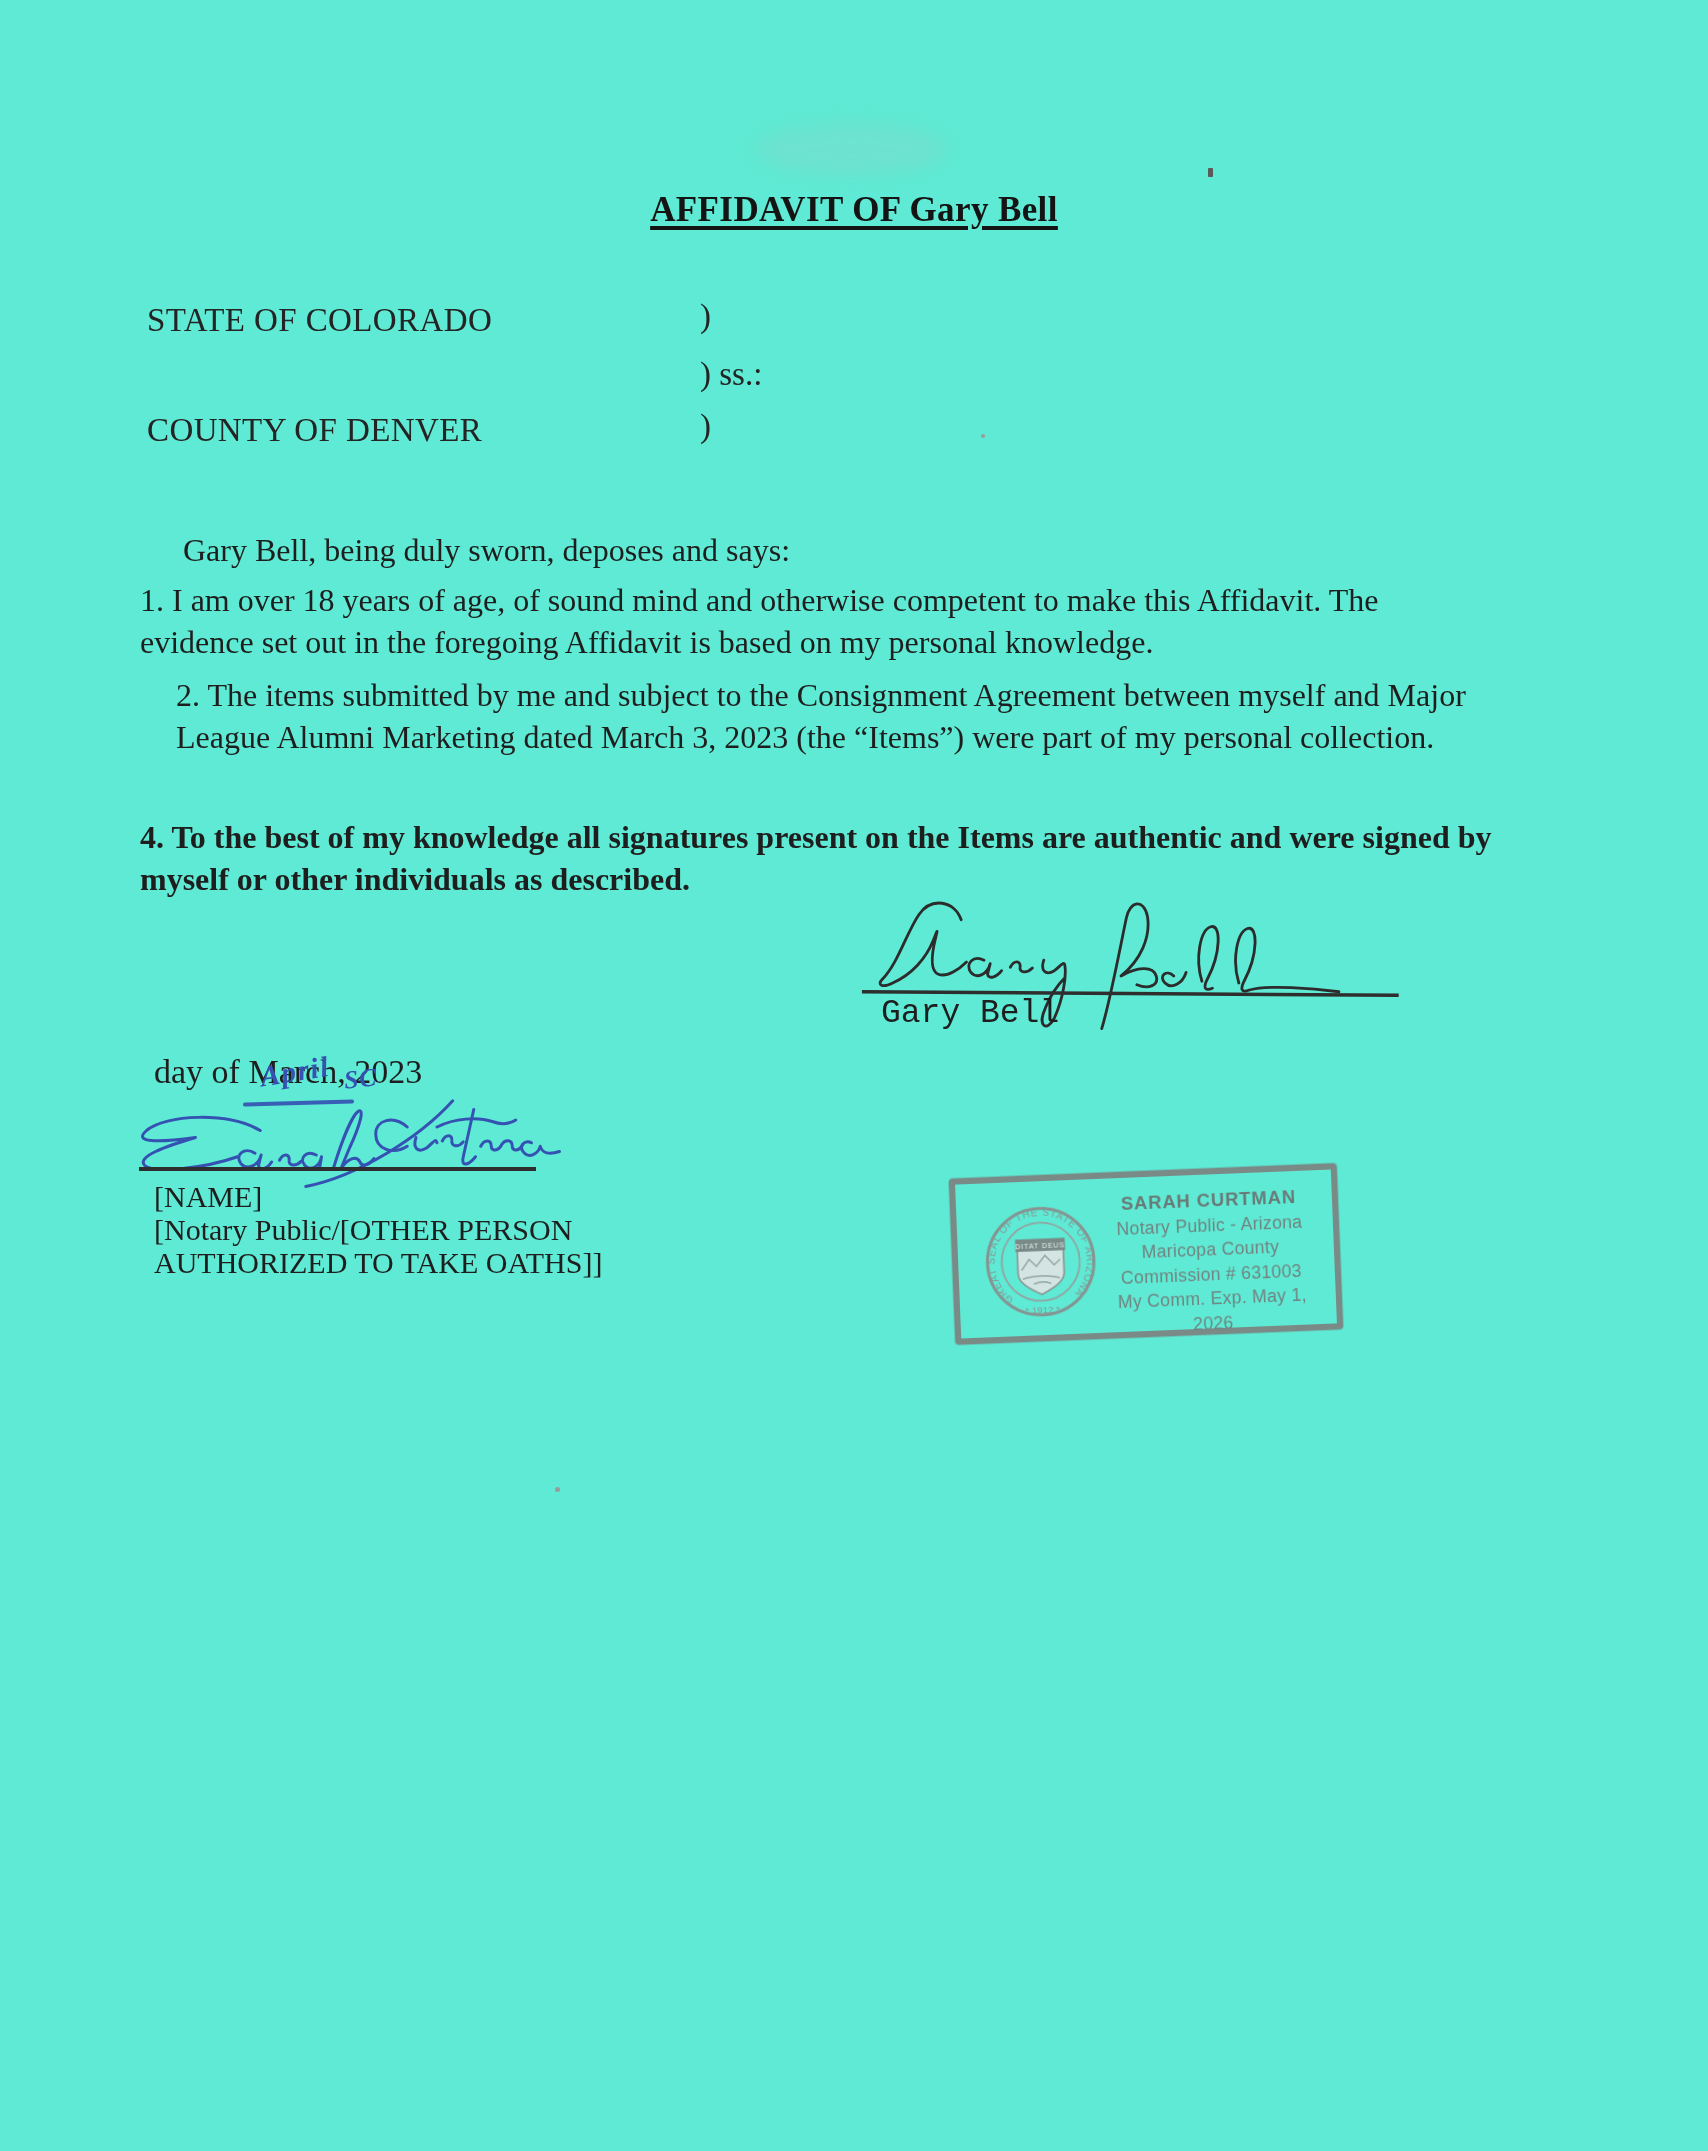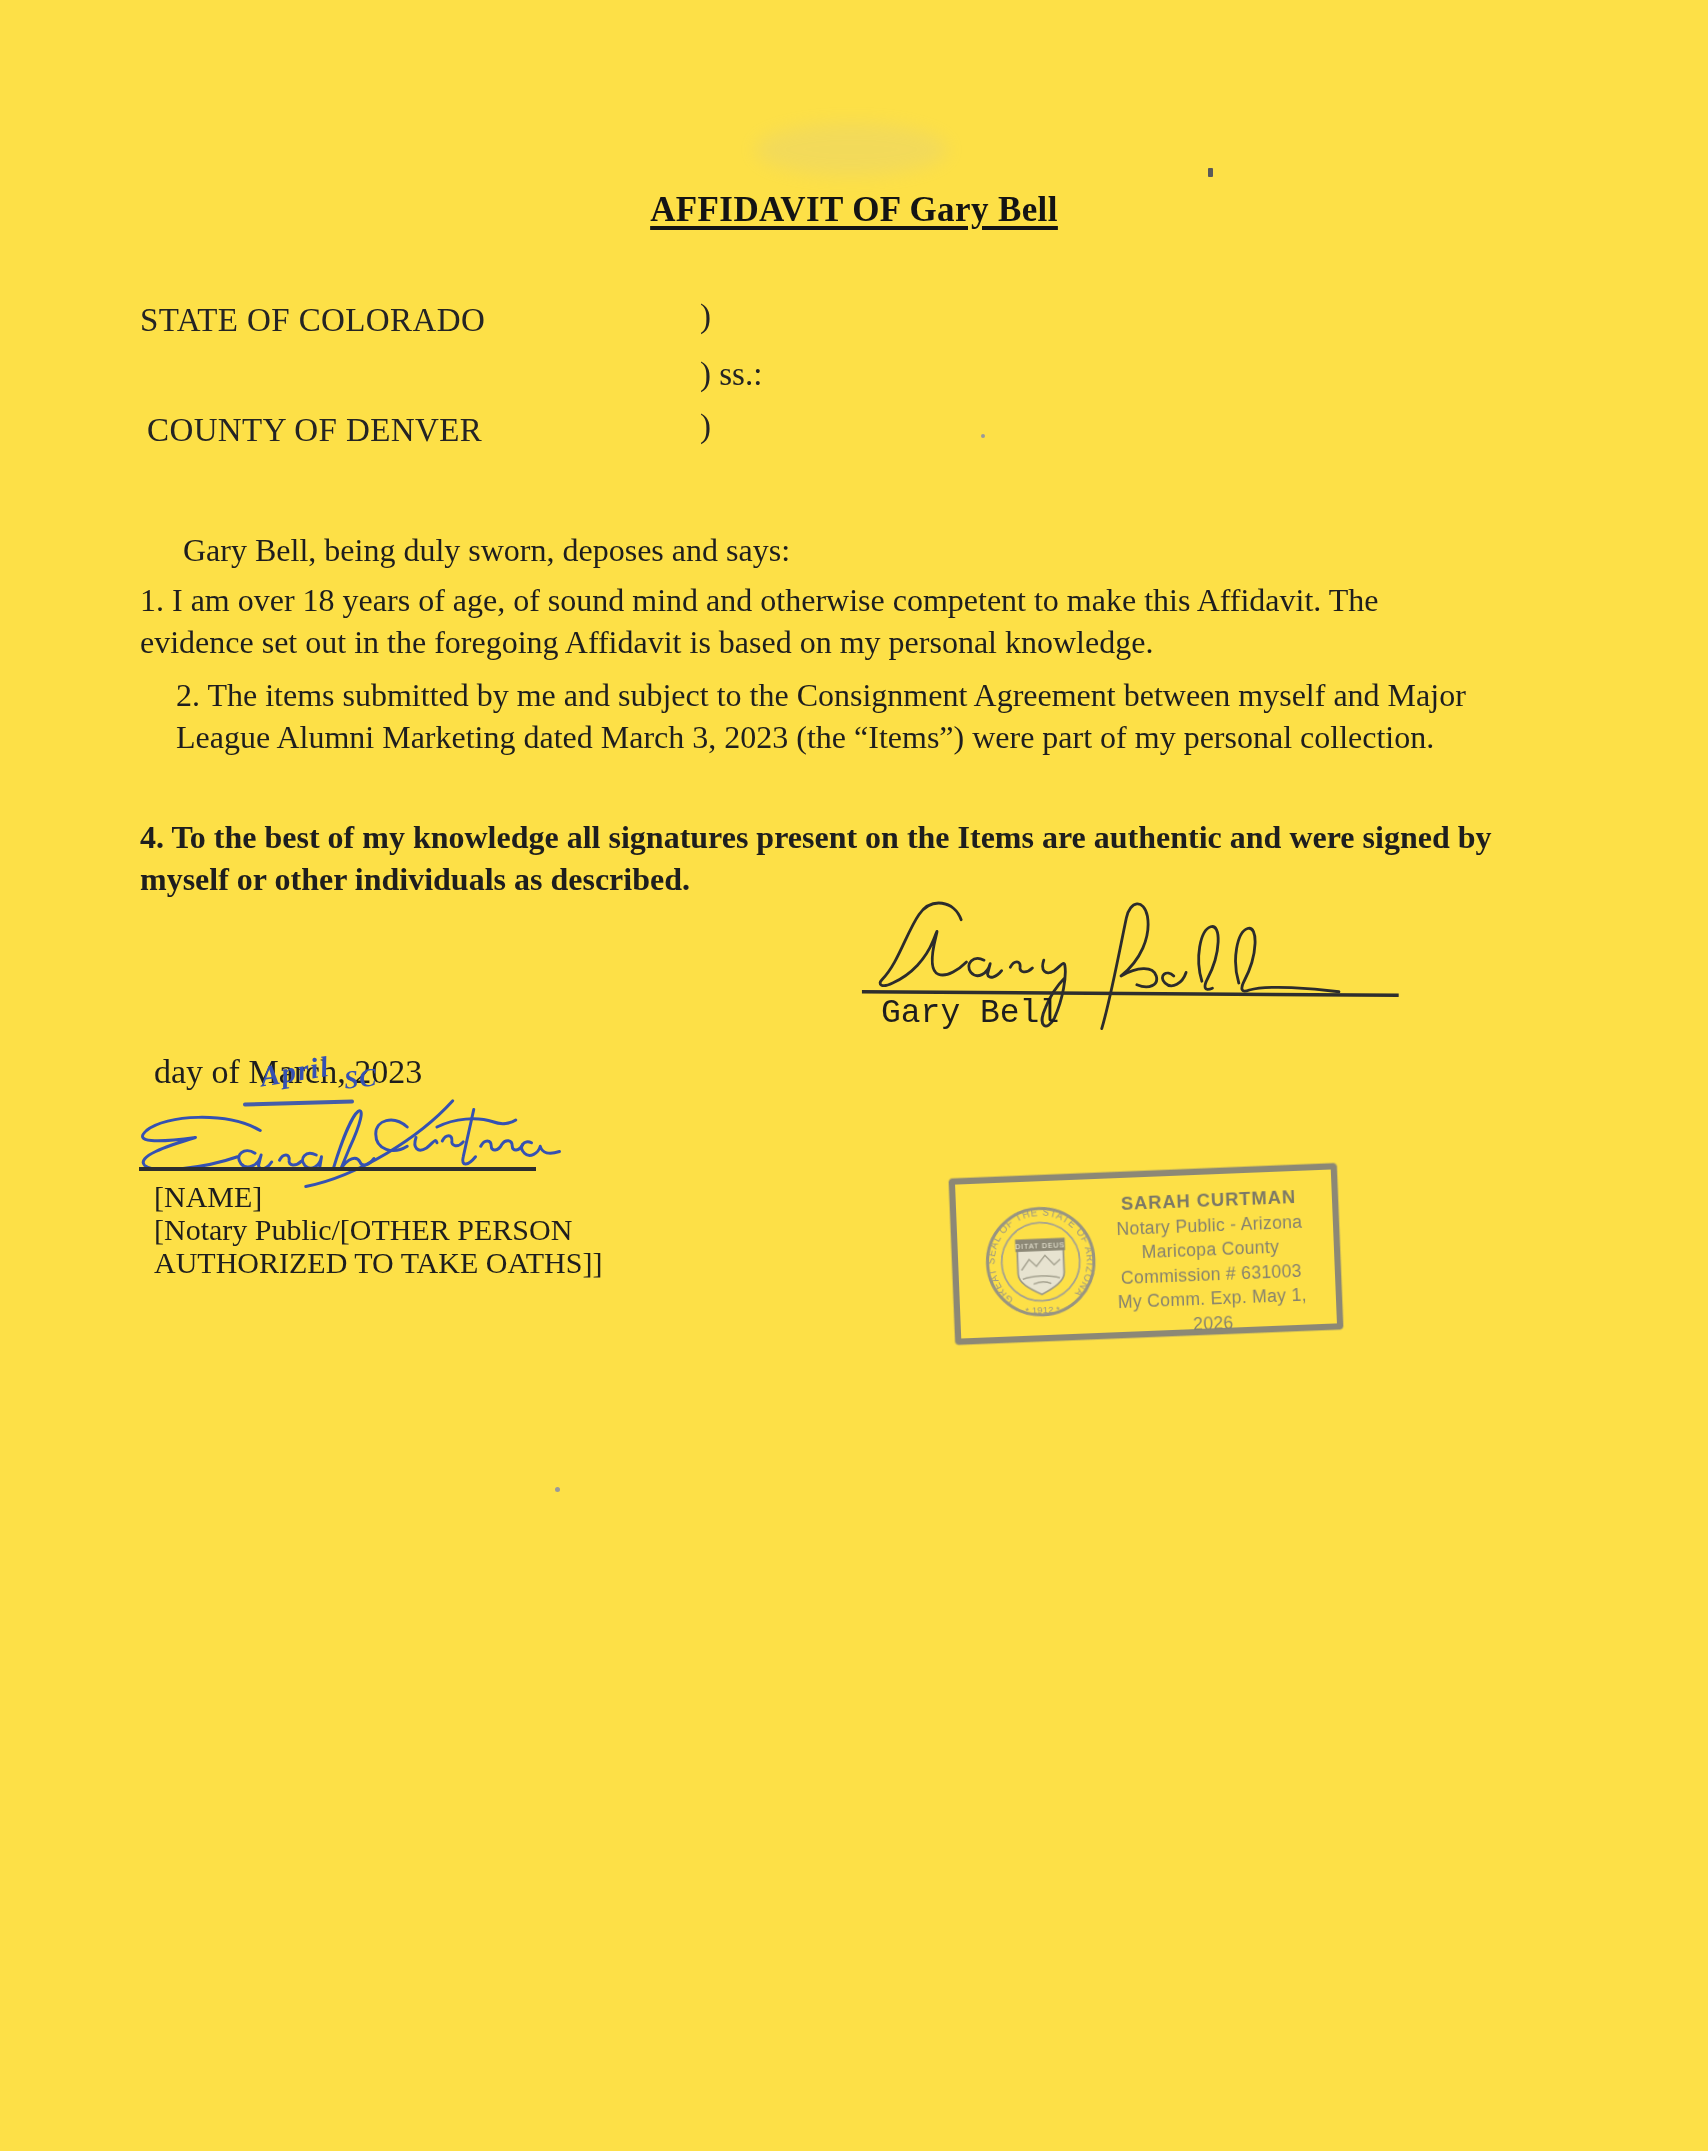--- a/index.html
+++ b/index.html
@@ -1,19 +1,19 @@
 <!DOCTYPE html>
 <html style="font-size:14px"><head>
 <meta charset="utf-8">
 <style>
   html,body{margin:0;padding:0;background:#e8e8e8;}
   .page{
     position:relative;
     width:1708px;height:2152px;
-    background:#fde047;
+    background:#5eead4;
     font-family:"Liberation Serif", serif;
     color:#1f1f1f;
     overflow:hidden;
   }
   .abs{position:absolute;}
   
   .doc-title{
     left:0;right:0;top:190px;
     text-align:center;
     font-size:35px;font-weight:bold;color:#141414;
@@ -84,21 +84,21 @@
 
   <div class="abs speck" style="left:1208px;top:168px;width:5.3px;height:8.8px;"></div>
   <div class="abs dot" style="left:981px;top:434px;width:4.4px;height:4.4px;"></div>
   <div class="abs dot" style="left:555px;top:1487px;width:5.3px;height:5.3px;"></div>
   <div class="abs smudge" style="left:755px;top:123px;width:193px;height:53px;"></div>
 
   <div class="abs doc-title">
     <span>AFFIDAVIT OF Gary Bell</span>
   </div>
 
-  <div class="abs venue-label" style="left:140px;top:302px;">STATE OF COLORADO</div>
+  <div class="abs venue-label" style="left:147px;top:302px;">STATE OF COLORADO</div>
   <div class="abs venue-paren" style="left:700px;top:298px;">)</div>
   <div class="abs venue-paren" style="left:700px;top:356px;">) ss.:</div>
   <div class="abs venue-label" style="left:147px;top:412px;">COUNTY OF DENVER</div>
   <div class="abs venue-paren" style="left:700px;top:408px;">)</div>
 
   <div class="abs body-par" style="top:529px;margin-left:43px;">Gary Bell, being duly sworn, deposes and says:</div>
   <div class="abs body-par" style="top:579px;">1. I am over 18 years of age, of sound mind and otherwise competent to make this Affidavit. The
 evidence set out in the foregoing Affidavit is based on my personal knowledge.</div>
   <div class="abs body-par" style="top:674px;margin-left:36px;">2. The items submitted by me and subject to the Consignment Agreement between myself and Major
 League Alumni Marketing dated March 3, 2023 (the “Items”) were part of my personal collection.</div>

